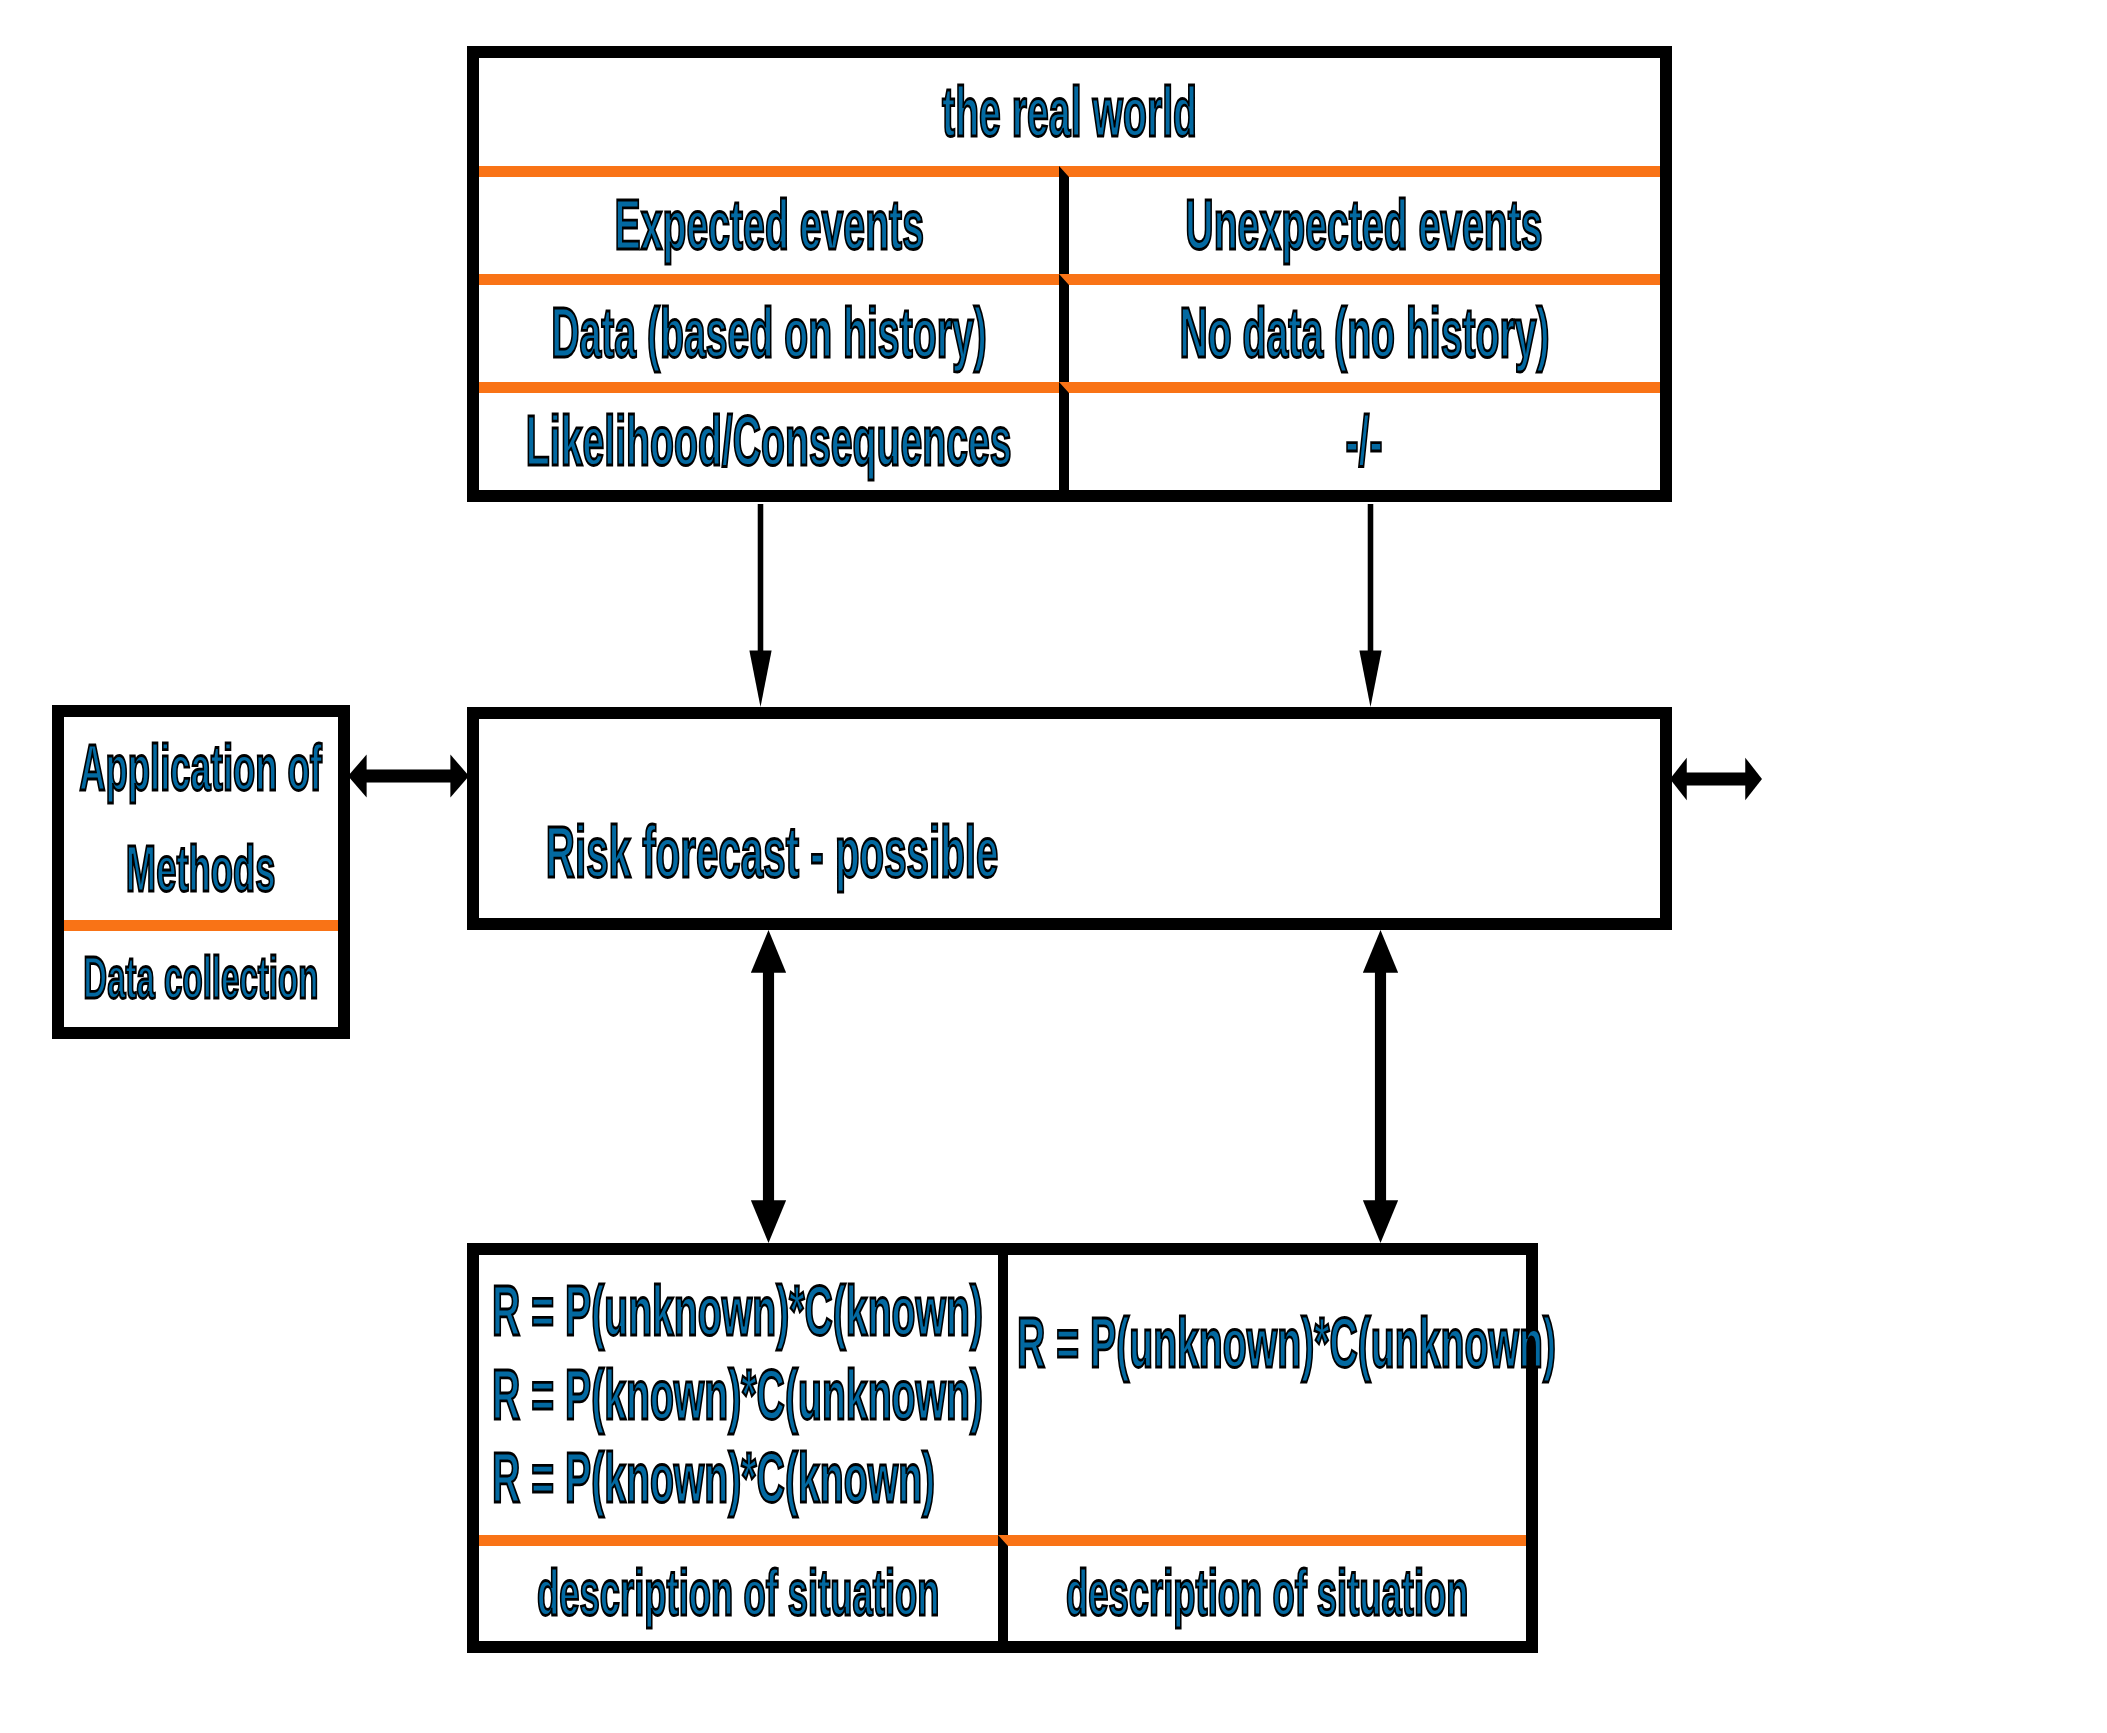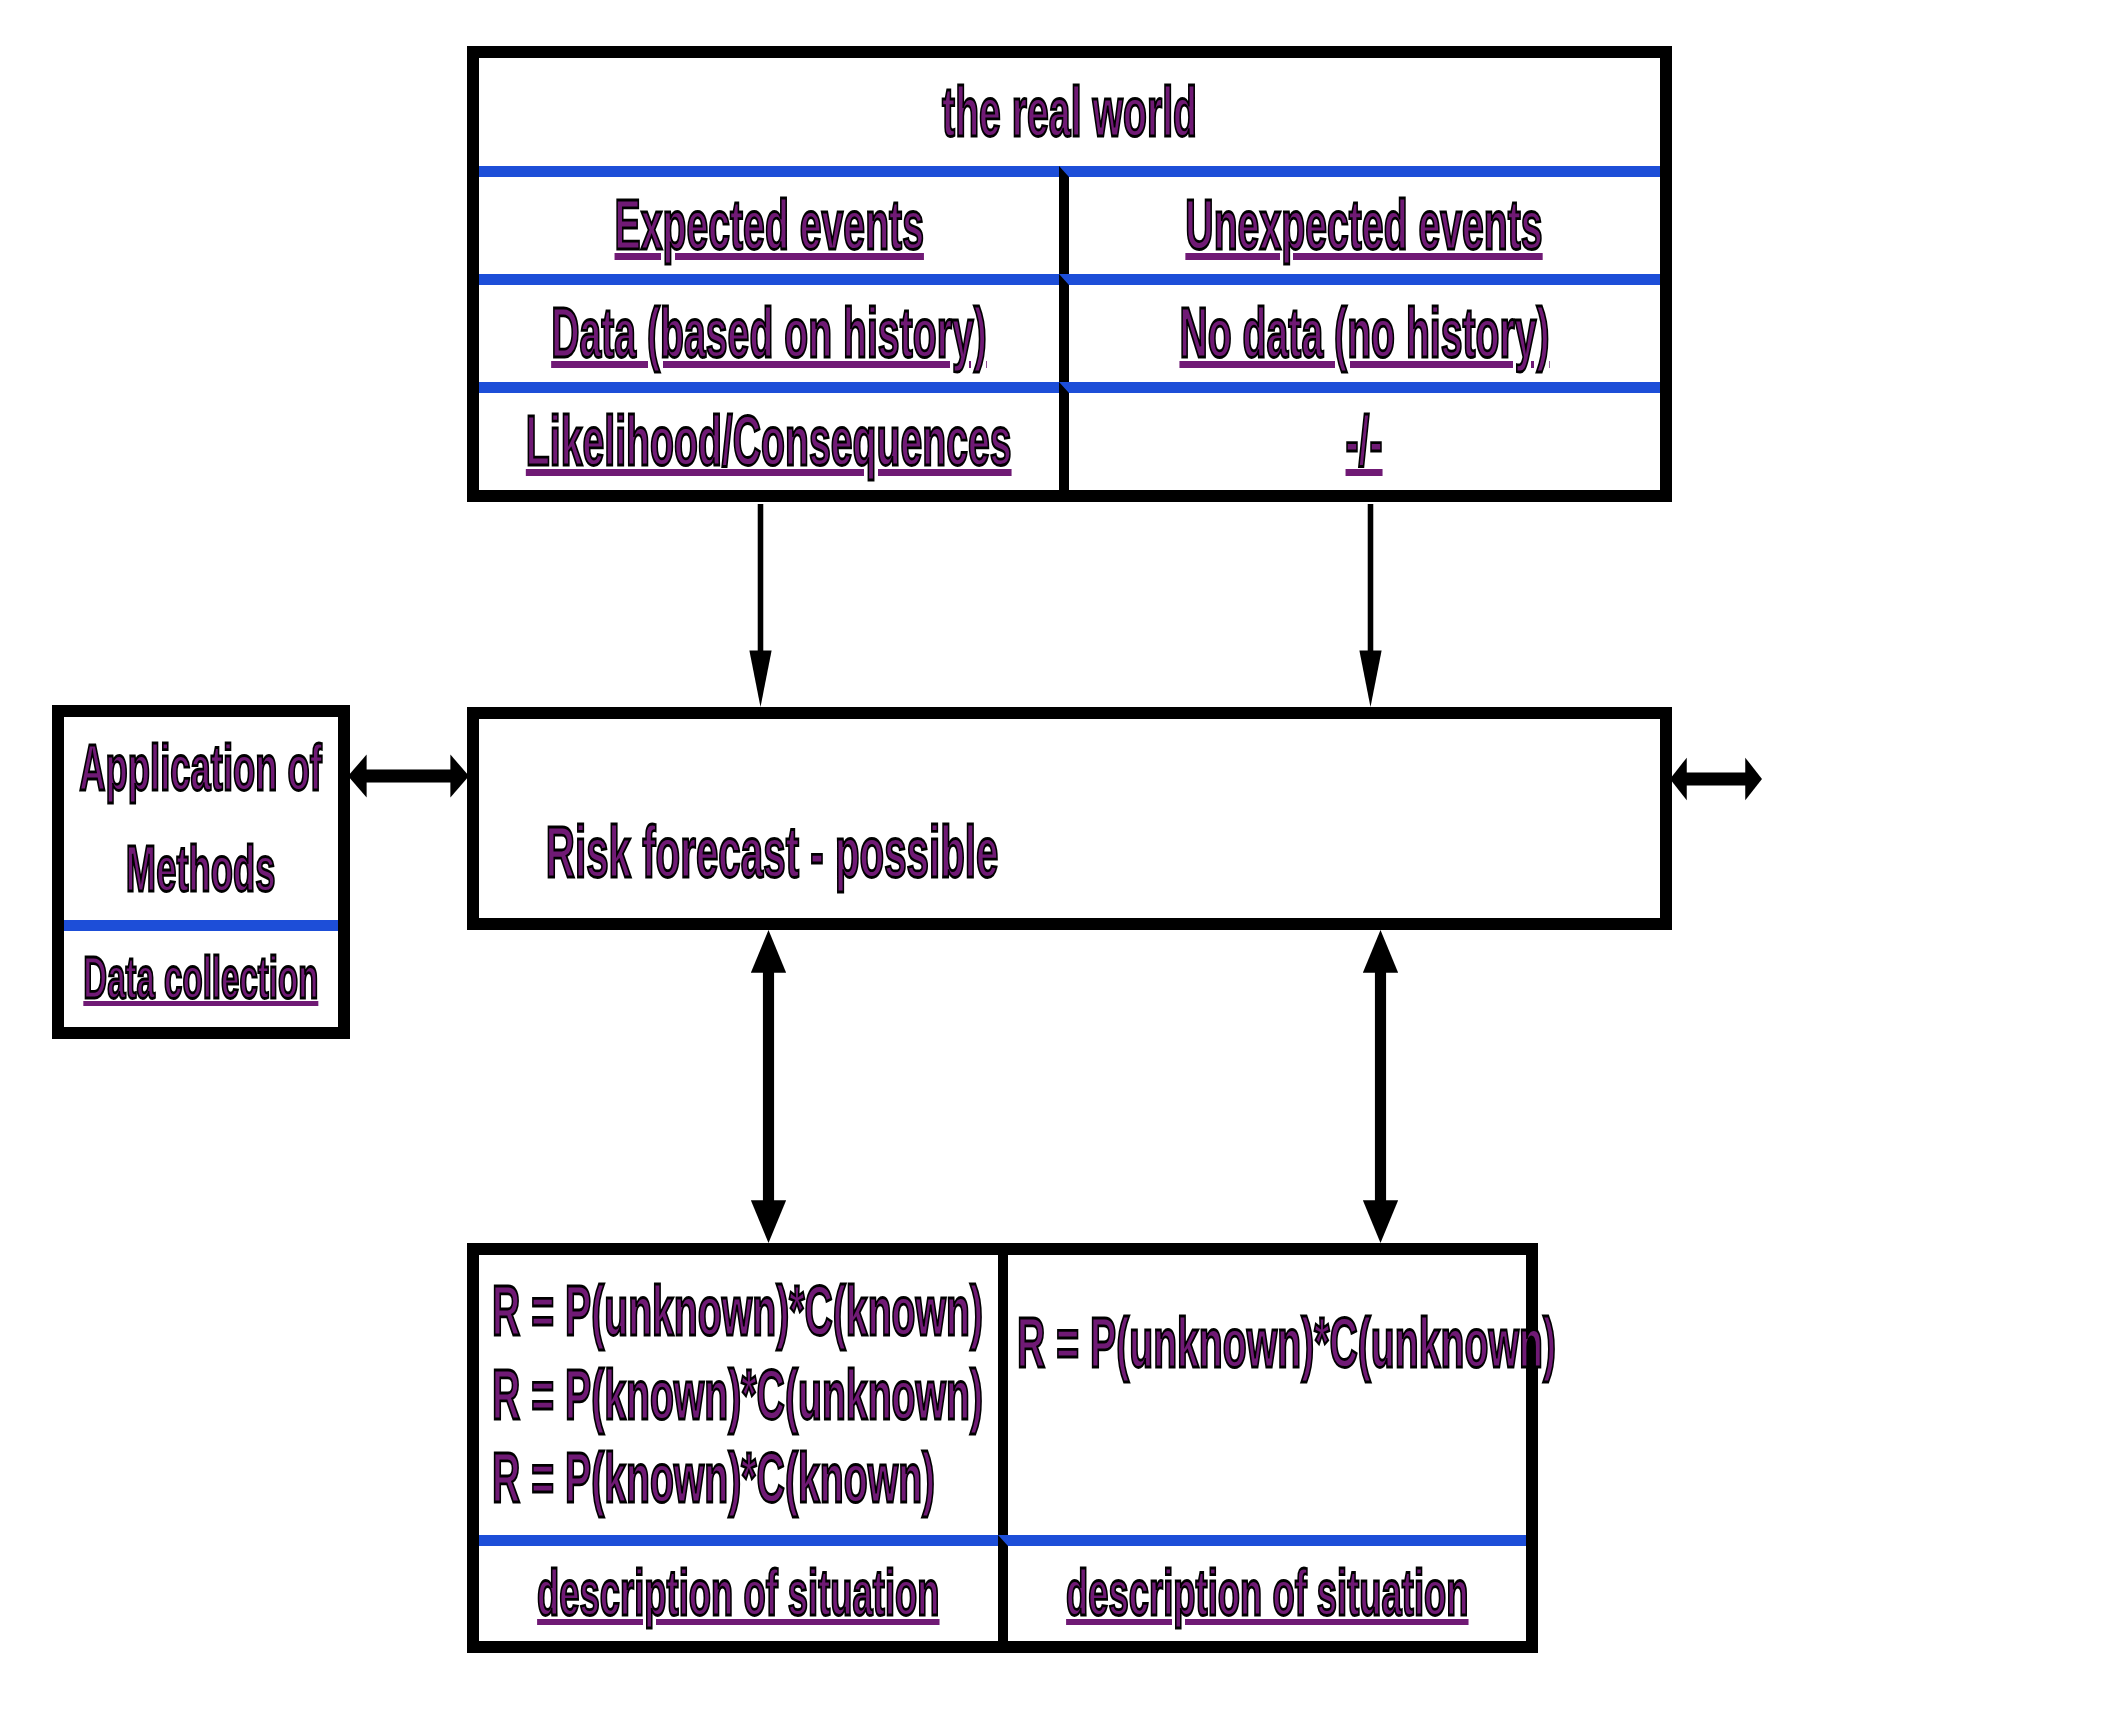--- a/index.html
+++ b/index.html
@@ -5,21 +5,21 @@
   html, body {
     margin: 0;
     padding: 0;
     background: #ffffff;
   }
   .stage {
     position: relative;
     width: 2107px;
     height: 1734px;
     background: #ffffff;
-    color: #701a75;
+    color: #0369a1;
     font-family: "Liberation Sans", sans-serif;
     font-weight: 700;
     overflow: hidden;
   }
   .box {
     position: absolute;
     box-sizing: border-box;
     border: 12px solid #000000;
     background: #ffffff;
     display: grid;
@@ -38,21 +38,21 @@
     display: inline-block;
     white-space: nowrap;
     transform: scaleX(0.56);
     transform-origin: center center;
     -webkit-text-stroke: 2.8px #000000;
     line-height: 1.15;
   }
   .t.from-left { transform-origin: left center; }
   .t.center-lines { text-align: center; line-height: 1.55; }
 
-  .bt12 { border-top: 11px solid #1d4ed8; text-decoration: underline; }
+  .bt12 { border-top: 11px solid #f97316; }
   .bl11 { border-left: 10.2px solid #000000; }
 
   .fs64 { font-size: 59px; }
   .fs68 { font-size: 63px; }
   .fs70 { font-size: 65px; }
   .fs76 { font-size: 70px; }
   .fs78 { font-size: 72px; }
 
   
   .tbl {

